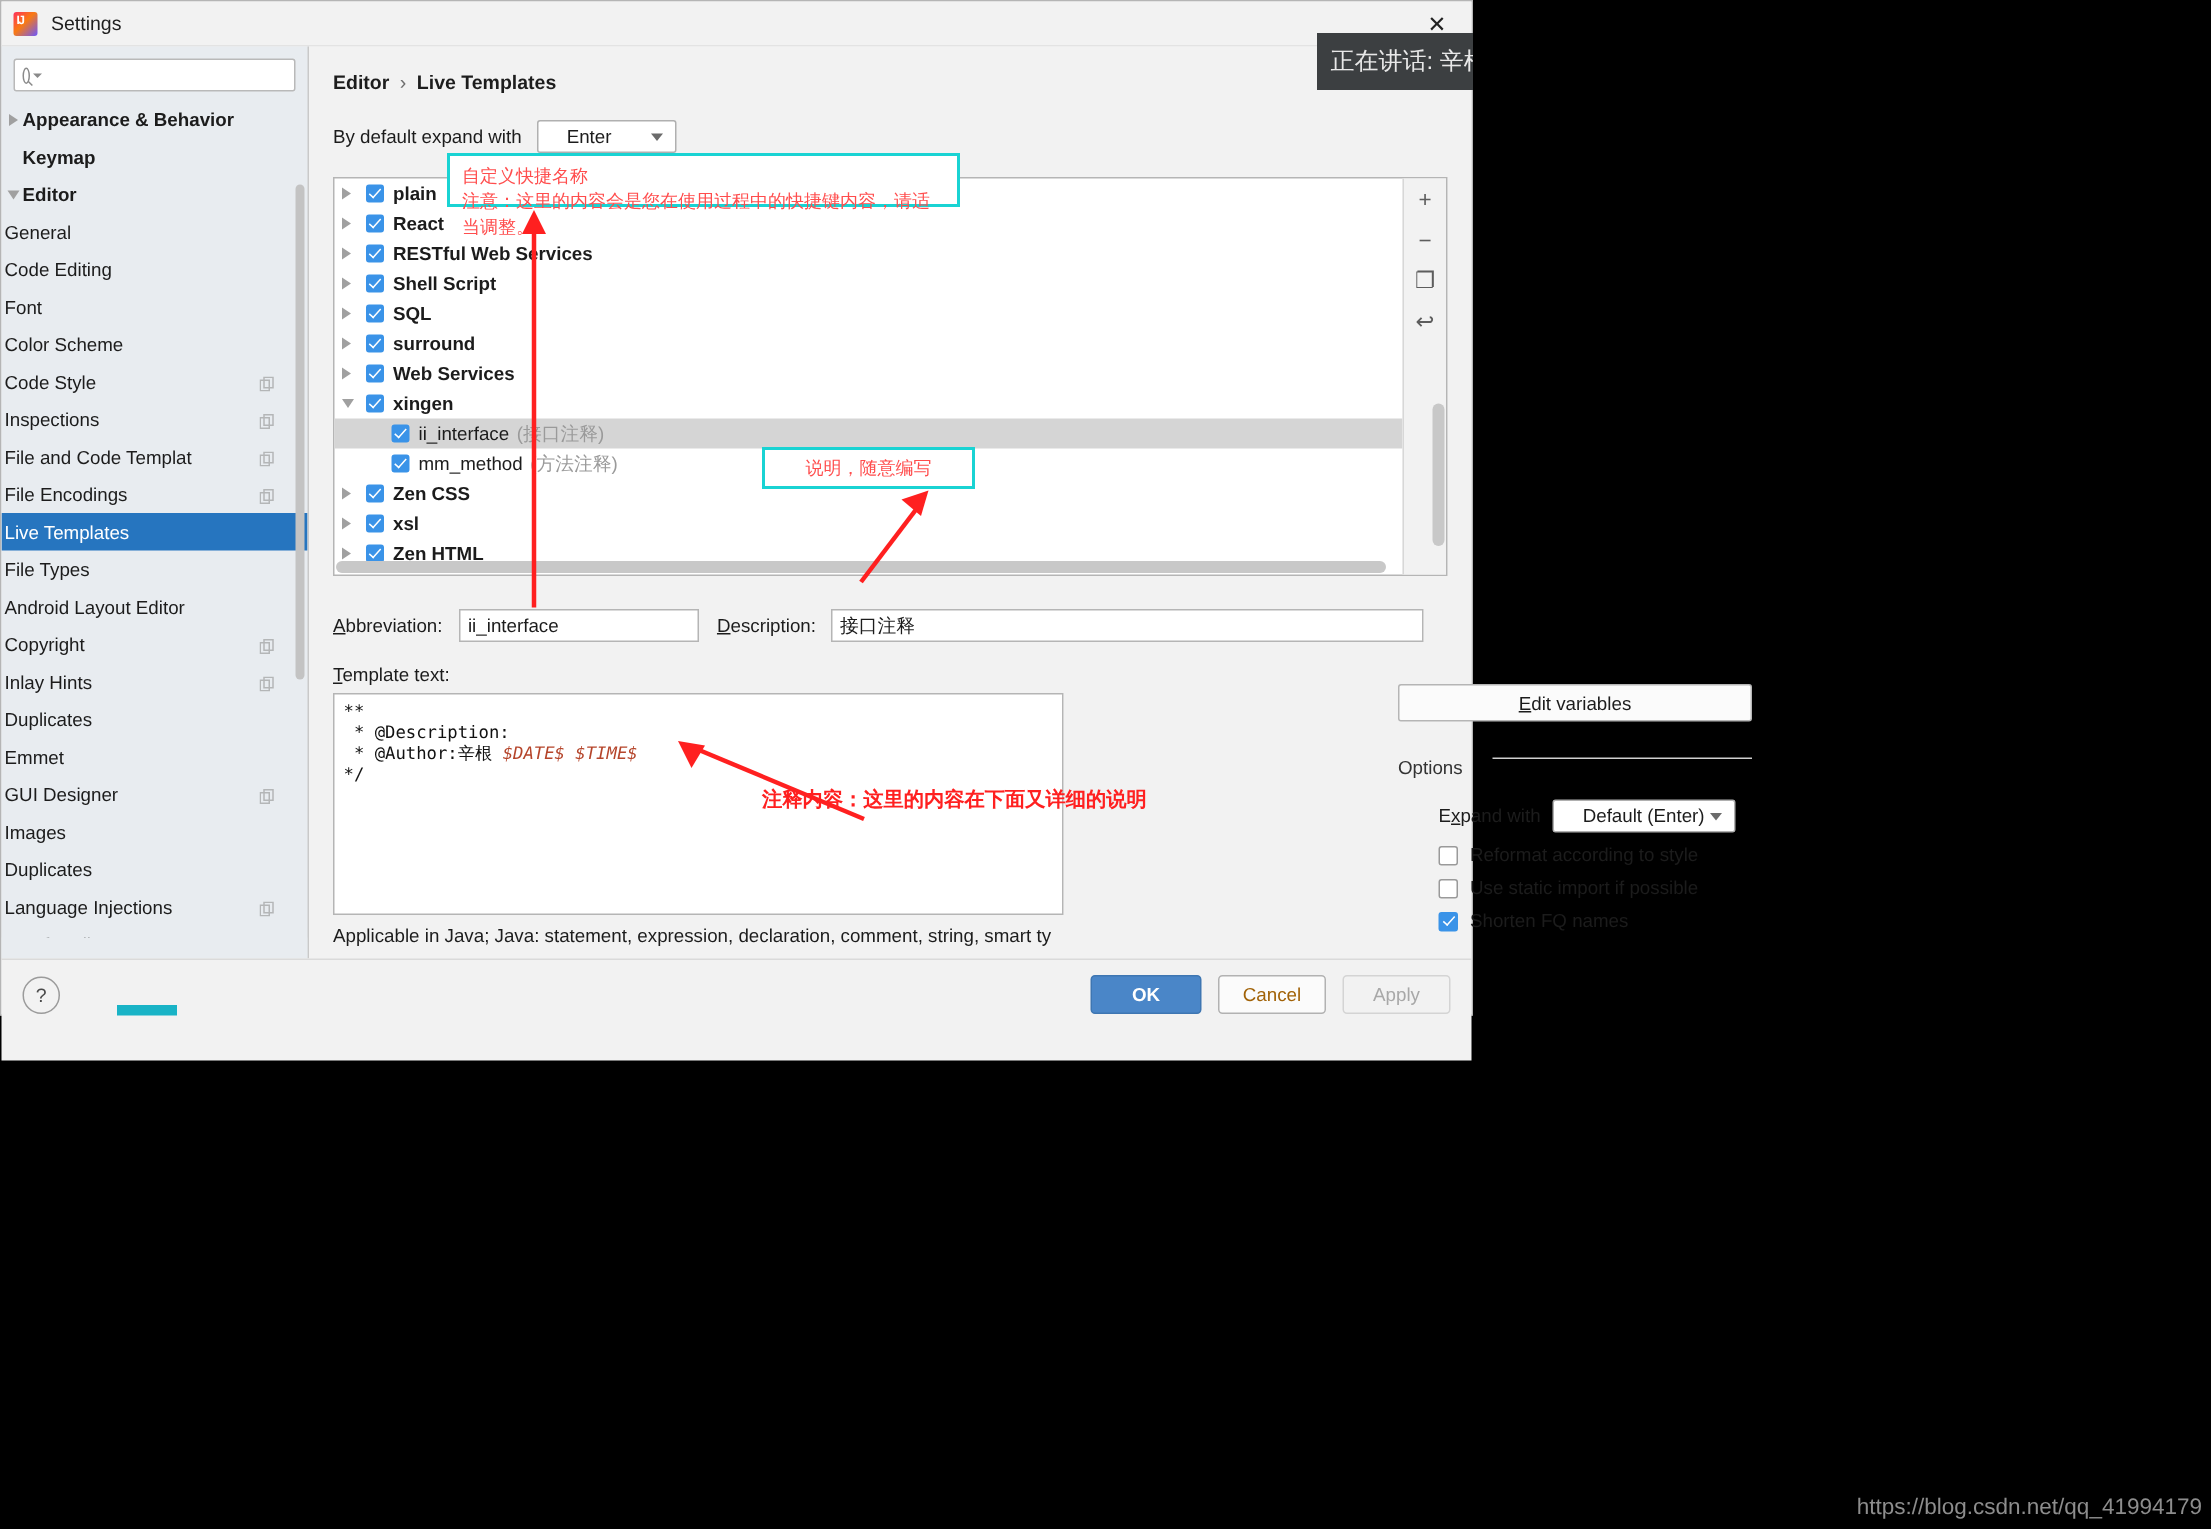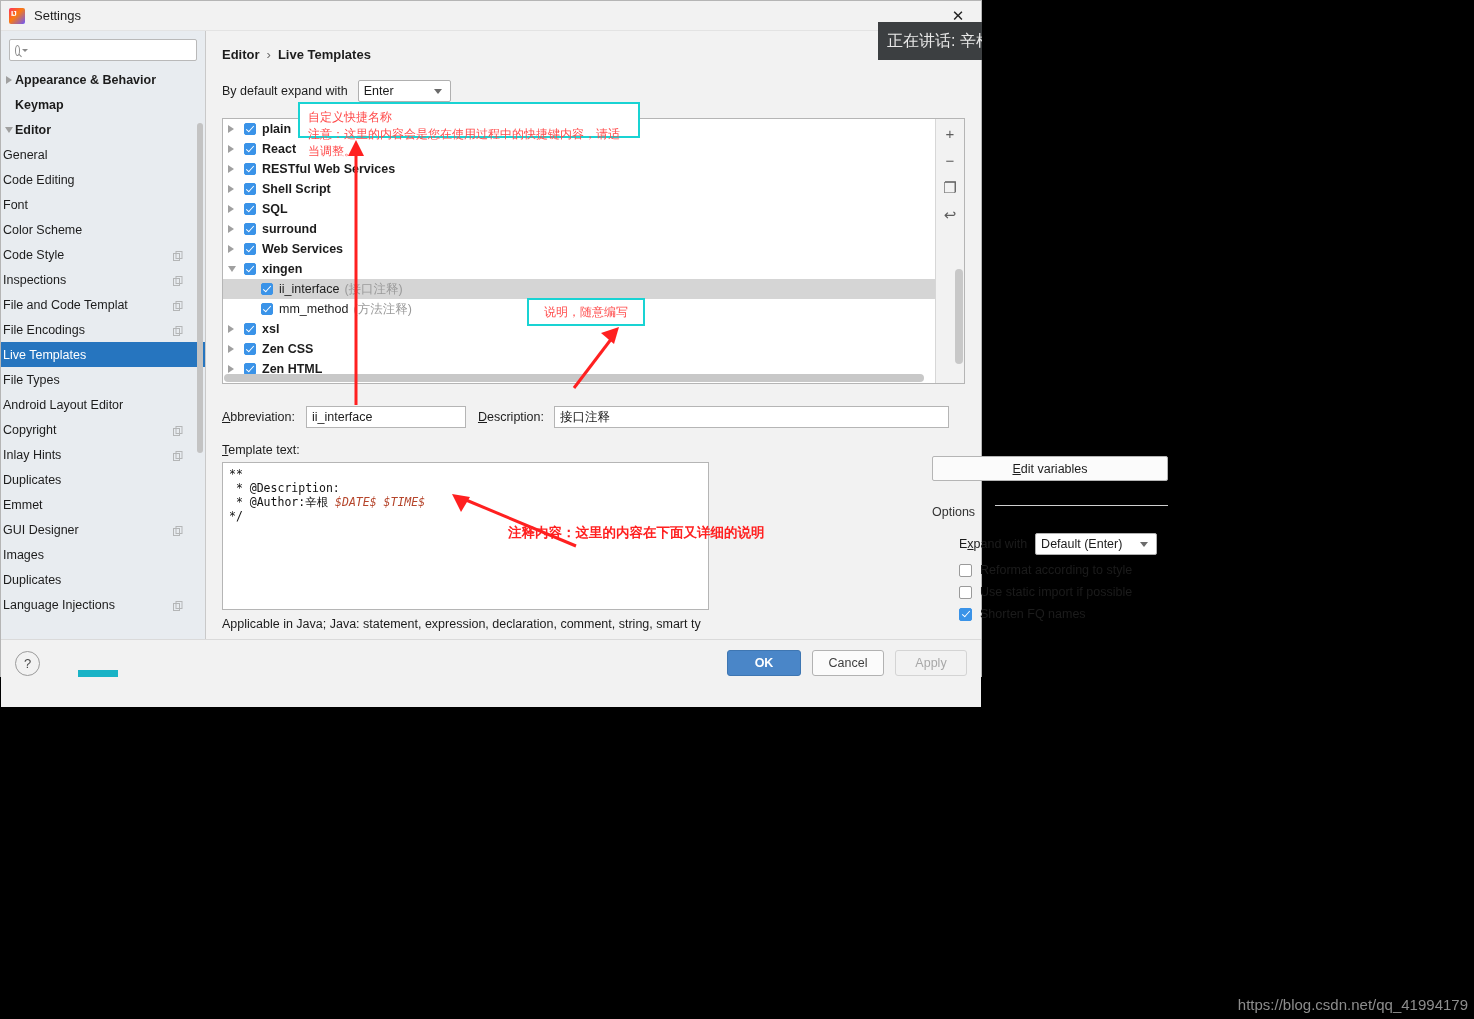--- a/index.html
+++ b/index.html
@@ -61,21 +61,21 @@
   .nav-fade{position:absolute;left:0;right:0;bottom:0;height:14px;background:#e8ecf0;}
 
   
   .content{flex:1;background:#f2f2f2;position:relative;box-sizing:border-box;padding:0 16px;}
   .breadcrumb{display:flex;align-items:center;gap:7px;font-weight:bold;font-size:13px;
        padding-top:16px;color:#1d1d1d;}
   .bc-sep{font-weight:normal;color:#6e6e6e;}
 
   .expandrow{display:flex;align-items:center;gap:10px;margin-top:18px;}
   .combo{height:22px;border:1px solid #b0b0b0;background:#fff;border-radius:2px;display:flex;
-       align-items:center;box-sizing:border-box;padding-left:5px;position:relative;cursor:pointer;
+       align-items:center;box-sizing:border-box;padding-left:19px;position:relative;cursor:pointer;
        font-size:12.5px;}
   .combo .cbcaret{position:absolute;right:8px;width:0;height:0;border-left:4px solid transparent;
        border-right:4px solid transparent;border-top:5px solid #6b6b6b;}
   #expand-default-combo{width:93px;}
 
   
   .tree-outer{margin-top:16px;height:266px;border:1px solid #b5b5b5;background:#fff;display:flex;
        box-sizing:border-box;position:relative;}
   .tree{flex:1;overflow:hidden;position:relative;}
   .trow{height:20px;display:flex;align-items:center;padding-left:5px;box-sizing:border-box;
@@ -133,28 +133,28 @@
 
   
   .footer{height:67px;background:#f2f2f2;border-top:1px solid #dadada;position:relative;}
   .help{position:absolute;left:14px;top:11px;width:23px;height:23px;border:1px solid #9b9b9b;
        border-radius:50%;display:flex;align-items:center;justify-content:center;font-size:13px;
        color:#4a4a4a;cursor:pointer;}
   .fbtns{position:absolute;right:14px;top:10px;display:flex;gap:11px;}
   .fbtn{height:26px;min-width:72px;border-radius:3px;display:flex;align-items:center;
        justify-content:center;font-size:12.5px;cursor:pointer;padding:0 14px;box-sizing:border-box;}
   #ok-button{background:#4a86c8;border:1px solid #3e76b2;color:#fff;font-weight:bold;min-width:74px;}
-  #cancel-button{background:#fbfbfb;border:1px solid #b2b2b2;color:#404040;}
+  #cancel-button{background:#fbfbfb;border:1px solid #b2b2b2;color:#a16207;}
   #apply-button{background:#f2f2f2;border:1px solid #d4d4d4;color:#a8a8a8;}
 
   
   .anno{position:absolute;border:2px solid #19d3d3;background:#fff;box-sizing:border-box;
        color:#ff4d4d;font-size:12px;line-height:17px;padding:5px 8px;}
   #anno-box-abbrev{left:298px;top:102px;width:342px;height:36px;}
-  #anno-box-desc{left:527px;top:298px;width:118px;height:28px;display:flex;align-items:center;
+  #anno-box-desc{left:508px;top:298px;width:142px;height:28px;display:flex;align-items:center;
        justify-content:center;padding:0;font-size:12px;}
   .arrow-svg{position:absolute;pointer-events:none;}
   #anno-text-template{position:absolute;left:508px;top:524px;color:#ff2020;font-size:13.5px;
        font-weight:bold;white-space:nowrap;}
 
   
   #speaking-toast{position:absolute;left:878px;top:22px;width:104px;height:38px;background:#3c3f41;
        color:#e8e8e8;font-size:16px;display:flex;align-items:center;padding-left:9px;
        box-sizing:border-box;overflow:hidden;white-space:nowrap;}
 
@@ -417,28 +417,28 @@
             <div class="trow child">
               <span class="cb"></span>
               <span class="tname">mm_method</span>
               <span class="tdesc">(方法注释)</span>
             </div>
             <div class="trow">
               <span class="arrow">
                 <span class="tri-right"></span>
               </span>
               <span class="cb"></span>
+              <span class="tname">Zen CSS</span>
+            </div>
+            <div class="trow">
+              <span class="arrow">
+                <span class="tri-right"></span>
+              </span>
+              <span class="cb"></span>
               <span class="tname">xsl</span>
-            </div>
-            <div class="trow">
-              <span class="arrow">
-                <span class="tri-right"></span>
-              </span>
-              <span class="cb"></span>
-              <span class="tname">Zen CSS</span>
             </div>
             <div class="trow">
               <span class="arrow">
                 <span class="tri-right"></span>
               </span>
               <span class="cb"></span>
               <span class="tname">Zen HTML</span>
             </div>
           </div>
         <div class="tree-vscroll"></div>

